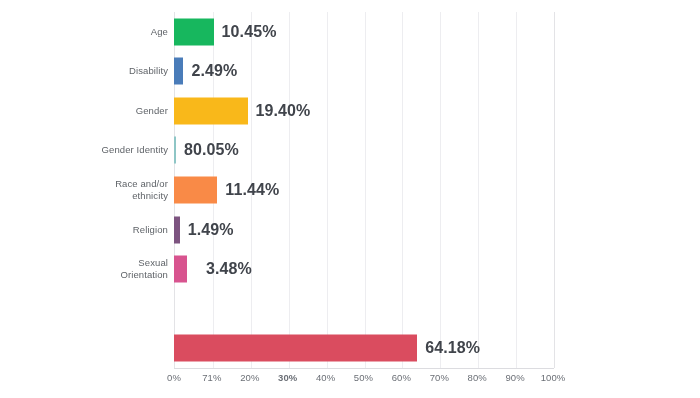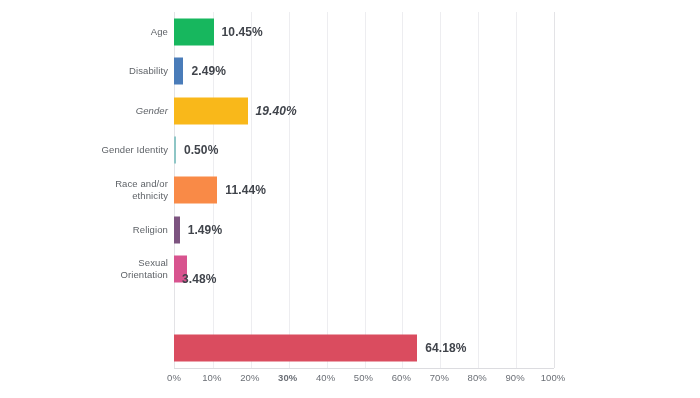--- a/index.html
+++ b/index.html
@@ -91,21 +91,21 @@
     top: 50%;
     transform: translateY(-50%);
     height: 27px;
     min-width: 1px;
   }
 
   .val-label {
     position: absolute;
     top: 50%;
     transform: translateY(-50%);
-    font-size: 12px;
+    font-size: 16px;
     font-weight: bold;
     color: #40444b;
     white-space: nowrap;
     letter-spacing: 0.1px;
   }
 
   .x-ticks {
     position: absolute;
     left: 0;
     top: 372px;
@@ -146,56 +146,56 @@
       <div class="row" style="top: 0px; height: 39.5556px;">
         <div class="cat-label">Age</div>
         <div class="bar" style="width: 39.6055px; background: rgb(23, 183, 94);"></div>
         <div class="val-label" style="left: 221.606px;">10.45%</div>
       </div>
       <div class="row" style="top: 39.5556px; height: 39.5556px;">
         <div class="cat-label">Disability</div>
         <div class="bar" style="width: 9.4371px; background: rgb(74, 124, 185);"></div>
         <div class="val-label" style="left: 191.437px;">2.49%</div>
       </div>
-      <div class="row" style="top: 79.1111px; height: 39.5556px; font-style: italic;">
+      <div class="row" style="top: 79.1111px; height: 39.5556px;">
         <div class="cat-label">Gender</div>
         <div class="bar" style="width: 73.526px; background: rgb(249, 184, 26);"></div>
         <div class="val-label" style="left: 255.526px;">19.40%</div>
       </div>
       <div class="row" style="top: 118.667px; height: 39.5556px;">
         <div class="cat-label">Gender Identity</div>
         <div class="bar" style="width: 1.895px; background: rgb(142, 198, 198);"></div>
-        <div class="val-label" style="left: 183.895px;">0.50%</div>
+        <div class="val-label" style="left: 183.895px;">80.05%</div>
       </div>
       <div class="row" style="top: 158.222px; height: 39.5556px;">
         <div class="cat-label">Race and/or
 ethnicity</div>
         <div class="bar" style="width: 43.3576px; background: rgb(249, 138, 71);"></div>
         <div class="val-label" style="left: 225.358px;">11.44%</div>
       </div>
       <div class="row" style="top: 197.778px; height: 39.5556px;">
         <div class="cat-label">Religion</div>
         <div class="bar" style="width: 5.6471px; background: rgb(125, 84, 128);"></div>
         <div class="val-label" style="left: 187.647px;">1.49%</div>
       </div>
       <div class="row" style="top: 237.333px; height: 39.5556px;">
         <div class="cat-label">Sexual
 Orientation</div>
         <div class="bar" style="width: 13.1892px; background: rgb(216, 84, 143);"></div>
-        <div class="val-label" style="left: 182px; margin-top: 10px;">3.48%</div>
+        <div class="val-label" style="left: 206px;">3.48%</div>
       </div>
       <div class="row" style="top: 316.444px; height: 39.5556px;">
         <div class="bar" style="width: 243.242px; background: rgb(218, 76, 95);"></div>
         <div class="val-label" style="left: 425.242px;">64.18%</div>
       </div>
     </div>
 
   <div class="x-ticks" id="x-ticks">
       <div class="x-tick" style="left: 174px;">0%</div>
-      <div class="x-tick" style="left: 211.9px;">10%</div>
+      <div class="x-tick" style="left: 211.9px;">71%</div>
       <div class="x-tick" style="left: 249.8px;">20%</div>
       <div class="x-tick" style="left: 287.7px; font-weight: bold;">30%</div>
       <div class="x-tick" style="left: 325.6px;">40%</div>
       <div class="x-tick" style="left: 363.5px;">50%</div>
       <div class="x-tick" style="left: 401.4px;">60%</div>
       <div class="x-tick" style="left: 439.3px;">70%</div>
       <div class="x-tick" style="left: 477.2px;">80%</div>
       <div class="x-tick" style="left: 515.1px;">90%</div>
       <div class="x-tick" style="left: 553px;">100%</div>
     </div>

